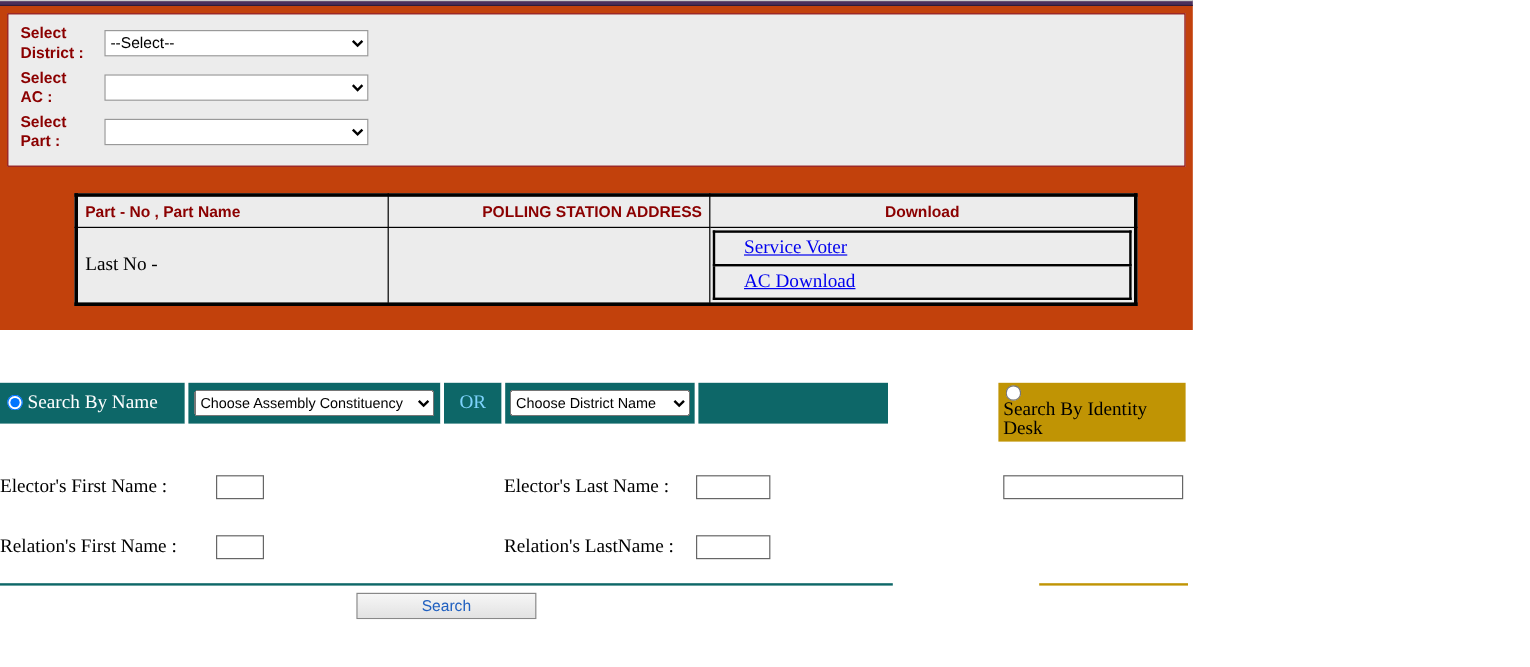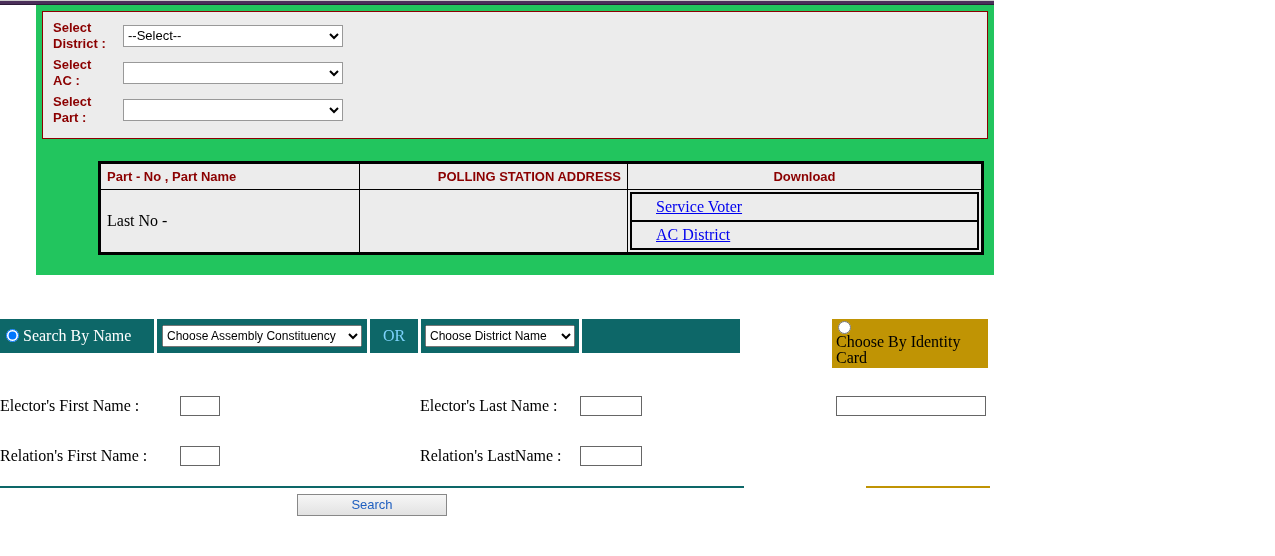--- a/index.html
+++ b/index.html
@@ -27,23 +27,22 @@
     cursor: pointer;
     white-space: nowrap;
   }
   .navbar-underline {
     height: 5px;
     background: #4b2f5a;
     border-top: 1px solid #ccc;
     border-bottom: 1px solid #2f1c3a;
   }
   .content-area {
-    background: #22c55e;
+    background: #c2410c;
     padding: 6px 6px 20px 6px;
-    margin-left: 36px;
   }
   .select-box {
     border: 1px solid #8B0000;
     padding: 8px 10px 12px 10px;
     background: #ececec;
   }
   .select-row {
     display: flex;
     align-items: center;
     margin-bottom: 6px;
@@ -239,21 +238,21 @@
         <tr>
           <td class="body-cell">Last No -</td>
           <td class="body-cell"></td>
           <td class="body-cell" style="padding:2px">
             <table class="dl-inner">
               <tbody>
                     <tr>
                       <td><a href="#">Service Voter</a></td>
                     </tr>
               <tr>
-                      <td><a href="#">AC District</a></td>
+                      <td><a href="#">AC Download</a></td>
                     </tr>
             </tbody>
                 </table>
           </td>
         </tr>
       </tbody>
         </table>
     </div>
   </div>
 </div>
@@ -280,21 +279,21 @@
         <option>Choose District Name</option>
       </select>
     </div>
     <div class="teal-cell gap"></div>
     <div class="teal-cell" style="width:158px"></div>
 
     <div style="width:92px"></div>
 
     <div class="ochre-cell" style="width:156px">
       <input type="radio" name="stype" style="">
-      <span>Choose By Identity Card</span>
+      <span>Search By Identity Desk</span>
     </div>
   </div>
 
   <div class="form-grid">
     <div class="form-col" style="width:420px">
       <div class="field-row">
         <label style="width:180px">Elector's First Name :</label>
         <input type="text" style="width: 40px;">
       </div>
       <div class="field-row">

